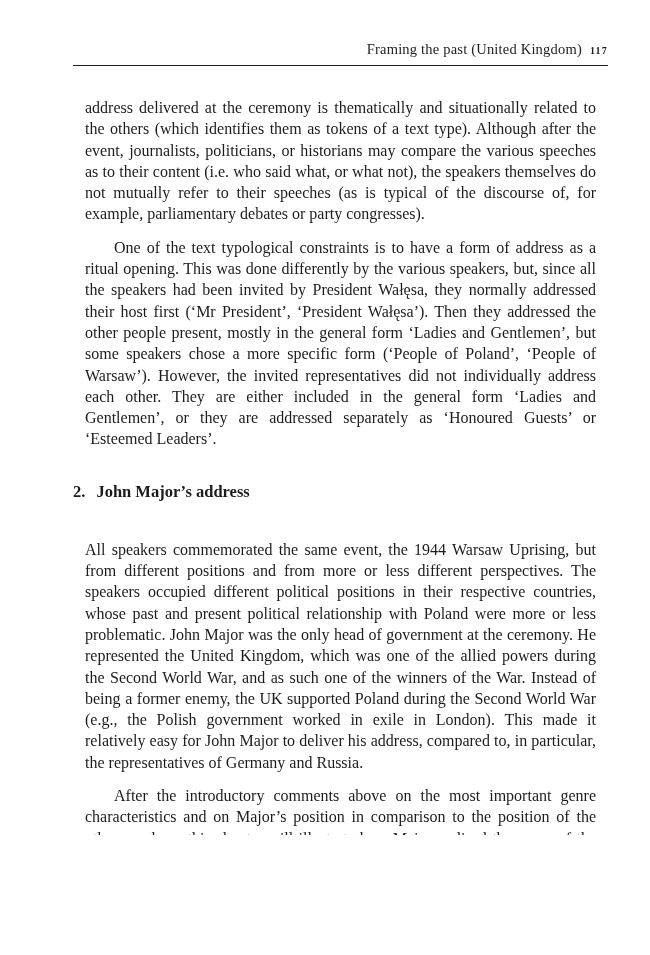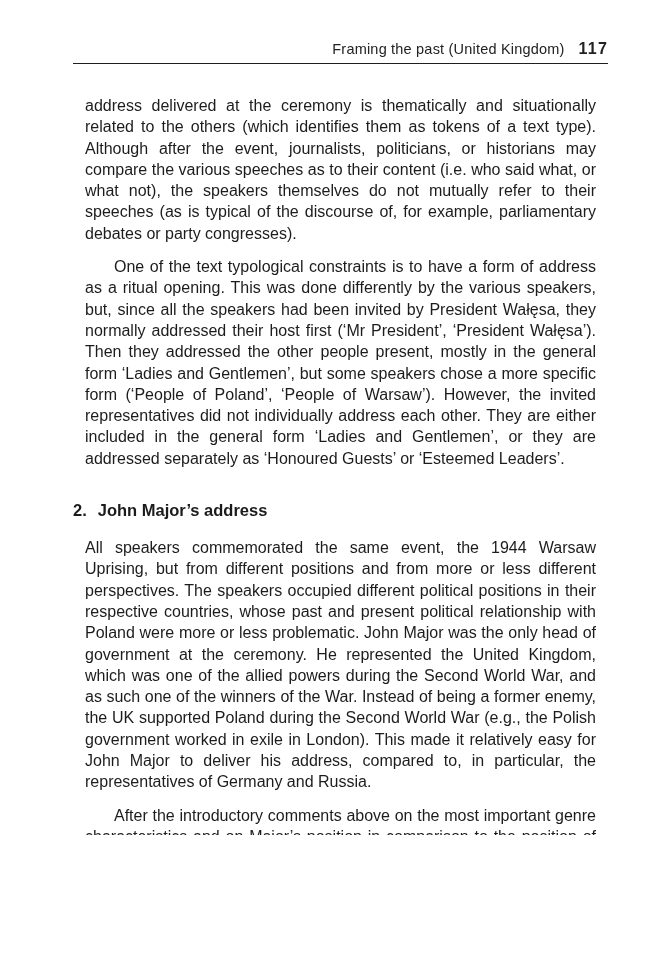--- a/index.html
+++ b/index.html
@@ -2,64 +2,64 @@
 <html><head>
 <meta charset="utf-8">
 <style>
   * { box-sizing: border-box; }
   html, body { margin: 0; padding: 0; background: #ffffff; }
   .page {
     position: relative;
     width: 650px;
     height: 835px;
     background: #ffffff;
-    font-family: Liberation Sans, sans-serif;
+    font-family: Liberation Serif, serif;
     color: #1e1e1e;
     overflow: hidden;
   }
   .text-col {
     position: absolute;
     left: 73px;
     top: 0;
     width: 535px;
   }
   .page-header {
     display: flex;
     justify-content: flex-end;
     align-items: baseline;
     padding-top: 40px;
     font-size: 14.5px;
     line-height: 18px;
     color: #222222;
   }
   .running-title { letter-spacing: 0.2px; }
   .page-num {
-    margin-left: 14px;
-    font-size: 16px;
+    margin-left: 8px;
+    font-size: 10px;
     letter-spacing: 1.2px;
     font-weight: 600;
   }
   .header-rule {
     border: none;
     border-top: 1.6px solid #1f1f1f;
     margin: 5px 0 0 0;
     width: 100%;
   }
   .body-text {
     font-size: 16px;
     line-height: 21.3px;
     text-align: justify;
     color: #1c1c1c;
   }
   .para { margin: 12px; }
   .para.indent { text-indent: 29px; }
   .first-block { margin-top: 31px; }
   .section-heading {
     margin-top: 31px;
-    margin-bottom: 16px;
+    margin-bottom: 37px;
     font-size: 16.5px;
     line-height: 21px;
     font-weight: bold;
     color: #1b1b1b;
     text-align: left;
   }
   .section-number { margin-right: 11px; }
 </style>
 </head>
 <body>

